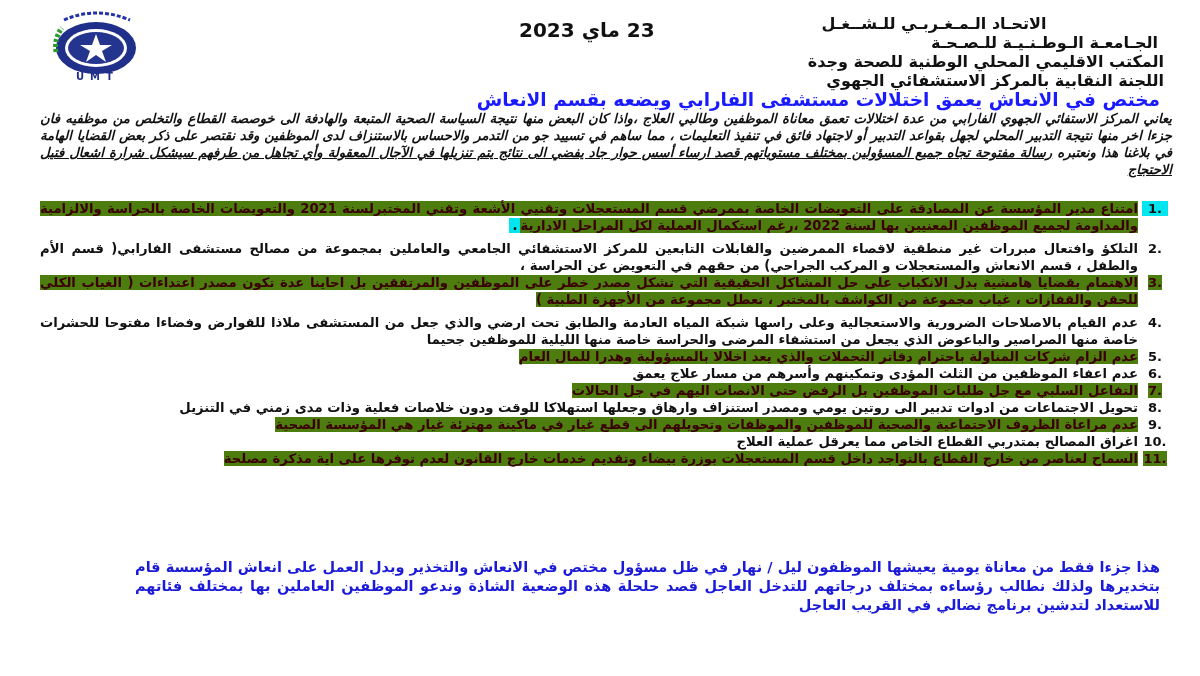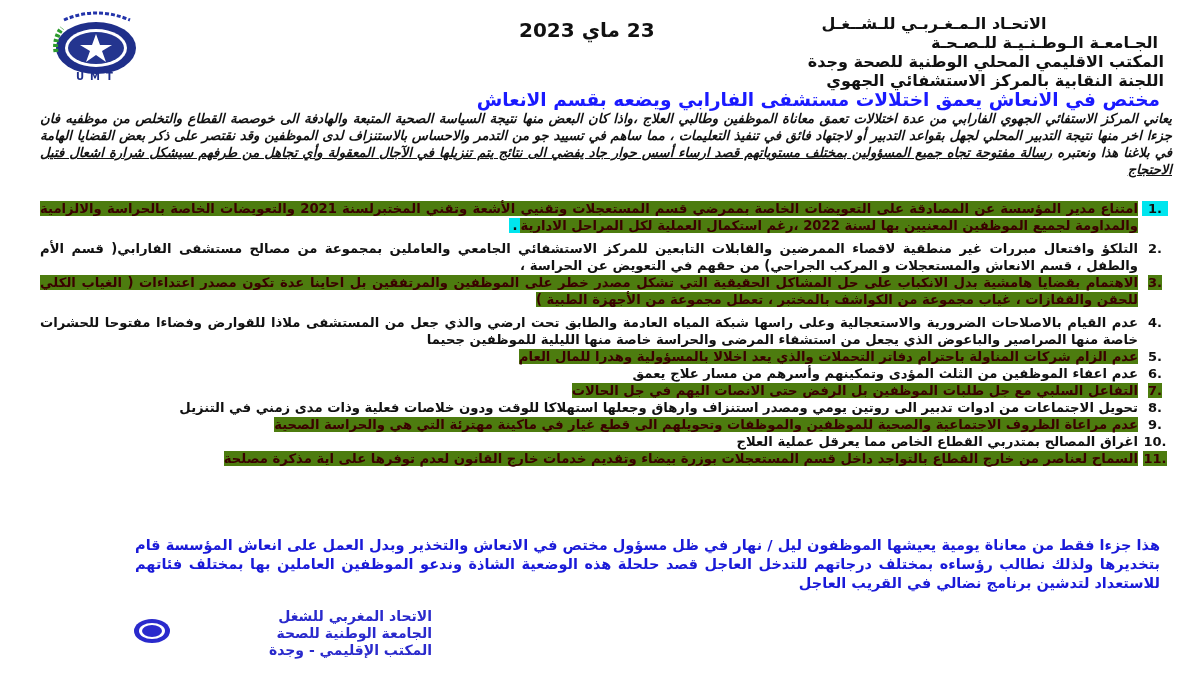--- a/index.html
+++ b/index.html
@@ -43,21 +43,21 @@
     .num {
       width: 34px; flex: 0 0 34px; text-align: center; font-size: 13px; line-height: 17px;
       direction: ltr;
     }
     .num.cyan span { background: #00e5ee; padding: 0 6px; }
     .body { flex: 1; line-height: 17px; text-align: justify; text-align-last: right; }
     .hl { background: #4d7c0f; box-decoration-break: clone; -webkit-box-decoration-break: clone; color: #3a0000; }
     .cyan-dot { background: #00e5ee; padding: 0 3px; }
     .gap { height: 6px; }
     .closing {
-      position: absolute; left: 135px; right: 40px; top: 536px;
+      position: absolute; left: 135px; right: 40px; top: 558px;
       direction: rtl; text-align: justify; text-align-last: right;
       color: #1a1ad8; font-weight: bold; font-size: 14.5px; line-height: 19px;
     }
     .stamp {
       position: absolute; left: 132px; top: 606px; width: 300px; height: 58px;
     }
     .stamp-text {
       position: absolute; right: 0; top: 2px; direction: rtl; text-align: right;
       color: #2a2acc; font-weight: bold; font-size: 14px; line-height: 17px;
     }
@@ -123,40 +123,28 @@
     <div class="item">
       <div class="num"><span class="hl">7.</span></div>
       <div class="body"><span class="hl">التفاعل السلبي مع جل طلبات الموظفين بل الرفض حتى الانصات اليهم في جل الحالات</span></div>
     </div>
     <div class="item">
       <div class="num">8.</div>
       <div class="body"><span>تحويل الاجتماعات من ادوات تدبير الى روتين يومي ومصدر استنزاف وارهاق وجعلها استهلاكا للوقت ودون خلاصات فعلية وذات مدى زمني في التنزيل</span></div>
     </div>
     <div class="item">
       <div class="num">9.</div>
-      <div class="body"><span class="hl">عدم مراعاة الظروف الاجتماعية والصحية للموظفين والموظفات وتحويلهم الى قطع غيار في ماكينة مهترئة التي هي والحراسة الصحية</span></div>
+      <div class="body"><span class="hl">عدم مراعاة الظروف الاجتماعية والصحية للموظفين والموظفات وتحويلهم الى قطع غيار في ماكينة مهترئة غيار هي المؤسسة الصحية</span></div>
     </div>
     <div class="item">
       <div class="num">10.</div>
       <div class="body"><span>اغراق المصالح بمتدربي القطاع الخاص مما يعرقل عملية العلاج</span></div>
     </div>
     <div class="item">
       <div class="num"><span class="hl">11.</span></div>
       <div class="body"><span class="hl">السماح لعناصر من خارج القطاع بالتواجد داخل قسم المستعجلات بوزرة بيضاء وتقديم خدمات خارج القانون لعدم توفرها على اية مذكرة مصلحة</span></div>
     </div>
   </div>
 
   <div class="closing">هذا جزءا فقط  من معاناة يومية يعيشها الموظفون ليل / نهار في ظل مسؤول مختص في الانعاش والتخذير وبدل العمل على انعاش المؤسسة قام بتخديرها ولذلك نطالب رؤساءه بمختلف درجاتهم للتدخل العاجل قصد حلحلة هذه الوضعية الشاذة وندعو الموظفين العاملين بها بمختلف فئاتهم للاستعداد لتدشين برنامج نضالي في القريب العاجل</div>
 
-  <div class="stamp">
-    <svg class="stamp-logo" viewBox="0 0 40 30">
-      <ellipse cx="20" cy="15" rx="18" ry="12" fill="#2a2acc"></ellipse>
-      <ellipse cx="20" cy="15" rx="13" ry="8" fill="#ffffff"></ellipse>
-      <ellipse cx="20" cy="15" rx="10" ry="6" fill="#2a2acc"></ellipse>
-    </svg>
-    <div class="stamp-text">
-      <div>الاتحاد المغربي للشغل</div>
-      <div>الجامعة الوطنية للصحة</div>
-      <div>المكتب الإقليمي - وجدة</div>
-    </div>
-  </div>
 
 </div>
 
 </body></html>

